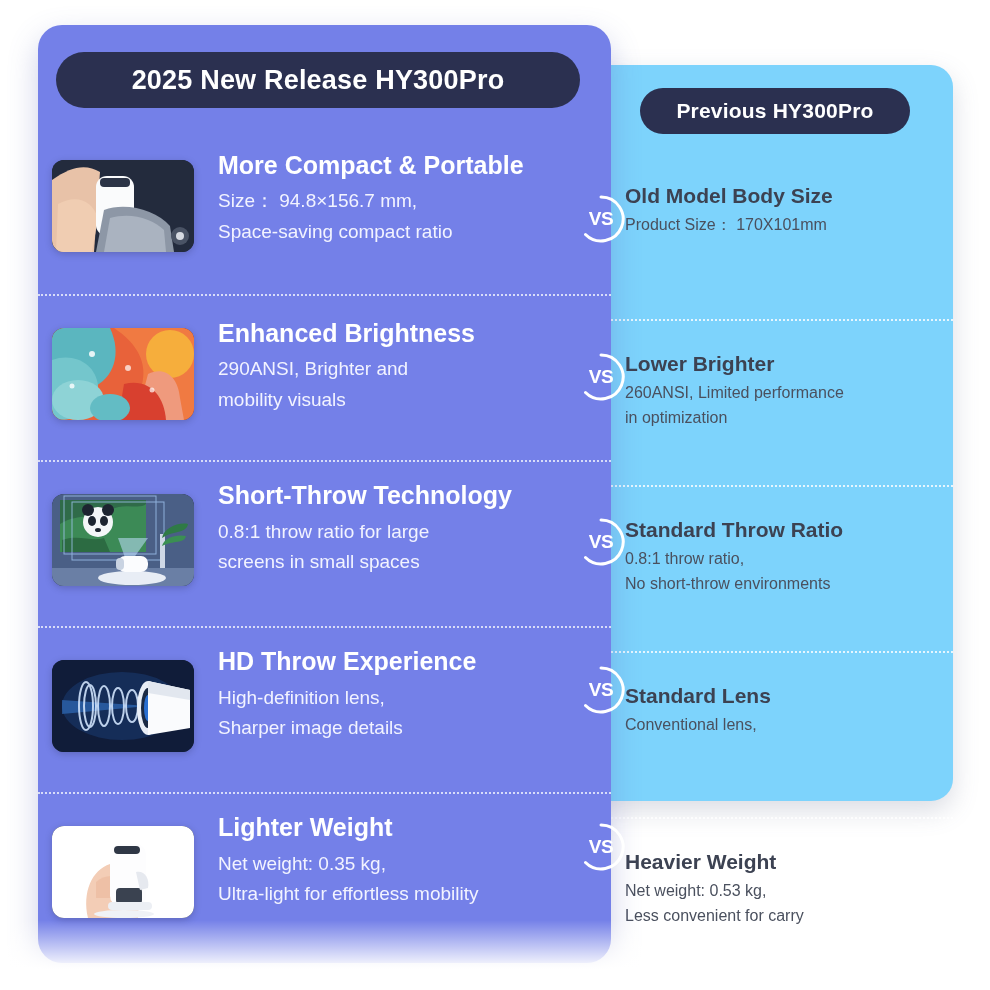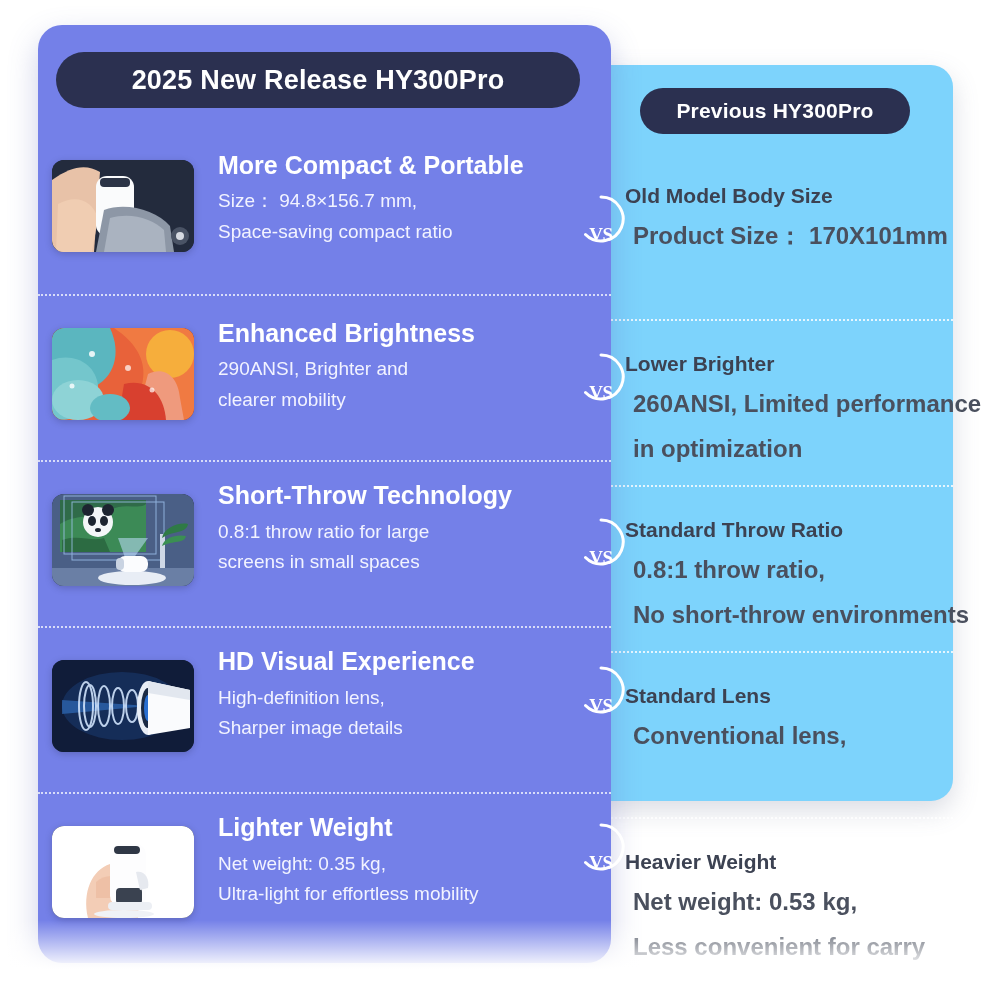--- a/index.html
+++ b/index.html
@@ -95,35 +95,35 @@
     height:166px;
     box-sizing:border-box;
     padding:22px 0 0 37px;
   }
   .row-r + .row-r{border-top:2px dotted rgba(255,255,255,.8);}
   .rtitle{
     color:#3c4252;font-weight:bold;font-size:21px;line-height:1.25;
     margin:8px 0 4px 0;white-space:nowrap;
   }
   .rline{
-    color:#4a505e;font-size:24px;line-height:1.55;
-    margin:8px;white-space:nowrap;font-weight:bold;
+    color:#4a505e;font-size:16px;line-height:1.55;
+    margin:0;white-space:nowrap;font-weight:normal;
   }
 
   
   .vs{
     position:absolute;
     width:50px;height:50px;
     left:576px;
   }
   .vs svg{display:block;width:50px;height:50px;}
   .vs .vs-txt{
-    position:absolute;left:0;top:16px;width:50px;height:50px;
+    position:absolute;left:0;top:0;width:50px;height:50px;
     display:flex;align-items:center;justify-content:center;
-    color:#ffffff;font-weight:bold;font-size:19px;letter-spacing:-.5px;font-family:Liberation Serif, serif;
+    color:#ffffff;font-weight:bold;font-size:19px;letter-spacing:-.5px;
   }
 
   
   .glow{
     position:absolute;left:0;bottom:0;width:990px;height:70px;
     background:linear-gradient(to bottom, rgba(255,255,255,0), #ffffff 70%);
     pointer-events:none;
   }
 </style>
 </head>
@@ -209,21 +209,21 @@
               <ellipse cx="58" cy="80" rx="20" ry="14" fill="#63bcc4"></ellipse>
               <circle cx="40" cy="26" r="3" fill="#ffffff" opacity=".85"></circle>
               <circle cx="20" cy="58" r="2.5" fill="#ffffff" opacity=".8"></circle>
               <circle cx="76" cy="40" r="3" fill="#ffffff" opacity=".7"></circle>
               <circle cx="100" cy="62" r="2.5" fill="#ffffff" opacity=".7"></circle>
             </svg>
           </div>
           <div class="ltext">
             <p class="ltitle">Enhanced Brightness</p>
             <p class="lline">290ANSI, Brighter and</p>
-            <p class="lline">clearer mobility</p>
+            <p class="lline">mobility visuals</p>
           </div>
         </div>
       </div>
 
       <div class="row-l">
         <div class="thumb">
           <svg viewBox="0 0 142 92" preserveAspectRatio="none">
             <rect width="142" height="92" fill="#4a5f86"></rect>
             <rect y="74" width="142" height="18" fill="#6a7fa5"></rect>
             <rect x="8" y="6" width="86" height="52" fill="#2f6b49"></rect>
@@ -269,21 +269,21 @@
               <ellipse cx="80" cy="46" rx="6" ry="16"></ellipse>
             </g>
             <ellipse cx="96" cy="48" rx="11" ry="27" fill="#e9eef6"></ellipse>
             <ellipse cx="96" cy="48" rx="7" ry="20" fill="#1b2a44"></ellipse>
             <ellipse cx="96" cy="48" rx="4" ry="13" fill="#2a6fd0"></ellipse>
             <path d="M96 21 L138 30 L138 68 L96 75Z" fill="#fafbfd"></path>
             <path d="M96 21 L138 30 L138 40 L96 33Z" fill="#e2e7ef"></path>
           </svg>
         </div>
         <div class="ltext">
-          <p class="ltitle">HD Visual Experience</p>
+          <p class="ltitle">HD Throw Experience</p>
           <p class="lline">High-definition lens,</p>
           <p class="lline">Sharper image details</p>
         </div>
       </div>
 
       <div class="row-l">
         <div class="thumb">
           <svg viewBox="0 0 142 92" preserveAspectRatio="none">
             <rect width="142" height="92" fill="#ffffff"></rect>
             <path d="M36 92 C30 66 40 44 58 38 C72 33 86 40 88 54 L86 92Z" fill="#f3cdb6"></path>

